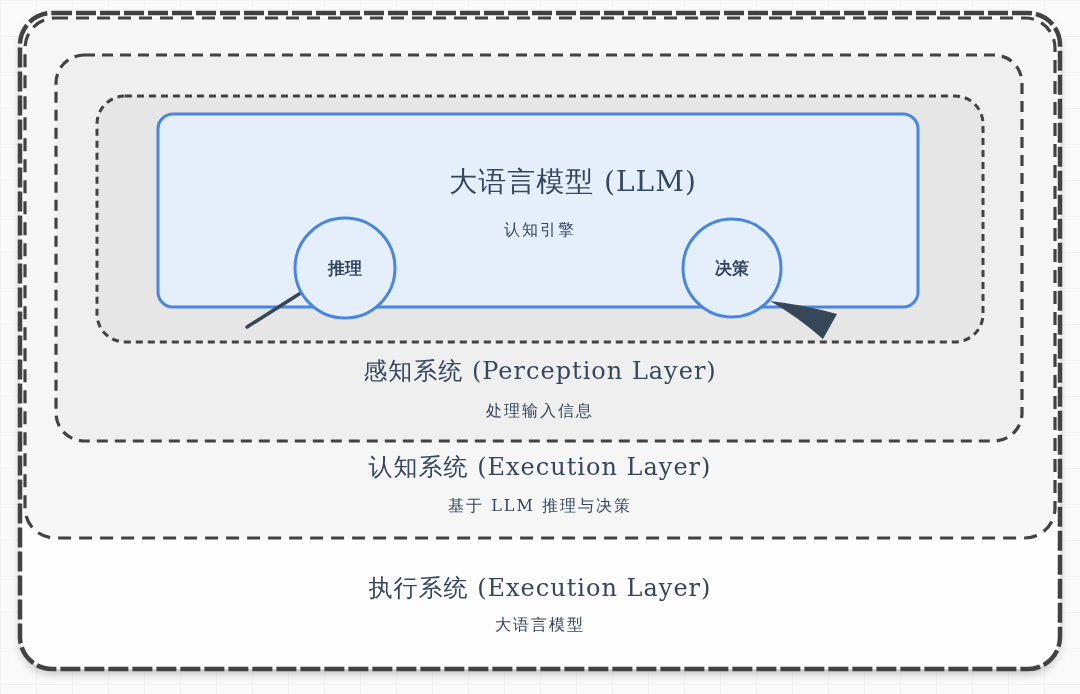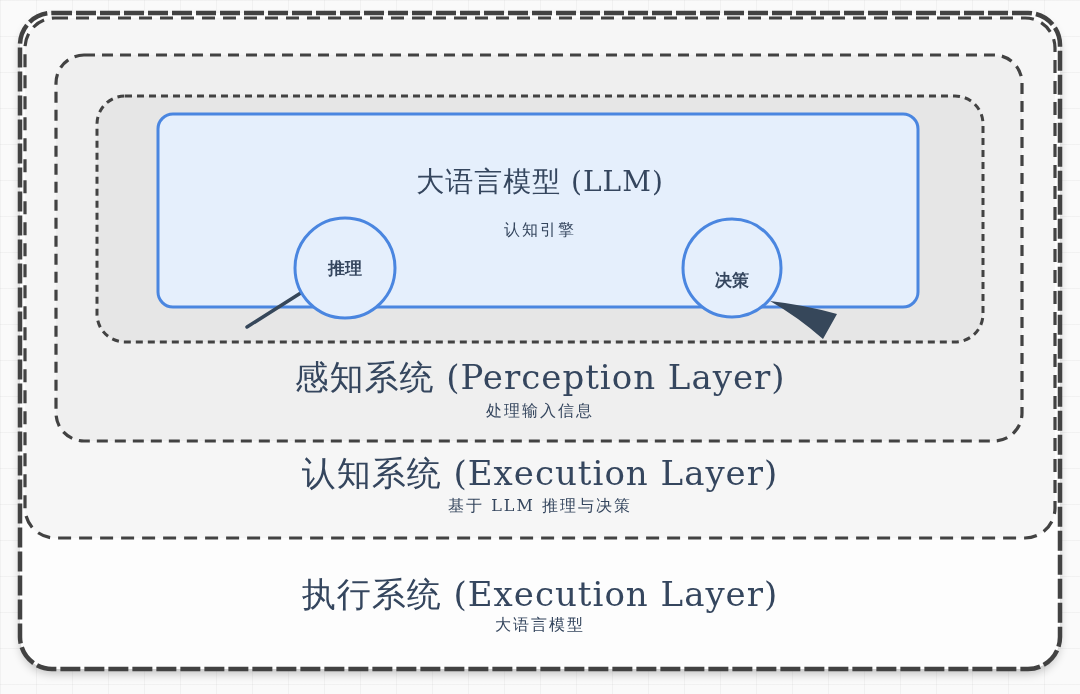--- a/index.html
+++ b/index.html
@@ -15,22 +15,22 @@
   .shadow-base{
     position:absolute;left:20px;top:13px;width:1040px;height:656px;
     border-radius:32px;box-shadow:0 5px 10px rgba(0,0,0,0.22);
   }
   svg.diagram{position:absolute;left:0;top:0;}
   .lbl{
     position:absolute;left:540px;transform:translateX(-50%);
     white-space:nowrap;color:var(--text_color,#35465e);
     text-align:center;line-height:1.15;
   }
-  .t-big{font-size:28px;letter-spacing:1px;}
-  .t-title{font-size:34px;letter-spacing:1px;}
+  .t-big{font-size:28px;letter-spacing:1px;margin-left:33px;}
+  .t-title{font-size:24px;letter-spacing:1px;}
   .t-sub{font-size:16px;letter-spacing:2px;}
   .node-lbl{
     position:absolute;transform:translate(-50%,-50%);
     font-size:17px;color:var(--text_color,#35465e);white-space:nowrap;font-weight:bold;
   }
 </style>
 </head>
 <body>
 
 <div class="shadow-base"></div>
@@ -53,21 +53,21 @@
 
   <circle cx="732" cy="268" r="49" style="fill:var(--llm_fill);stroke:var(--llm_stroke)" stroke-width="3"></circle>
 
   <path d="M770,301 Q805,305 837,314 L823,339 Q798,317 770,301 Z" style="fill:var(--arrow_color)"></path>
 </svg>
 
 <div class="lbl t-big" style="top:166px">大语言模型 (LLM)</div>
 <div class="lbl t-sub" style="top:221px">认知引擎</div>
 
 <div class="node-lbl" style="left:345px;top:268px">推理</div>
-<div class="node-lbl" style="left:732px;top:280px">决策</div>
+<div class="node-lbl" style="left:732px;top:268px">决策</div>
 
 <div class="lbl t-title" style="top:358px">感知系统 (Perception Layer)</div>
 <div class="lbl t-sub" style="top:402px">处理输入信息</div>
 
 <div class="lbl t-title" style="top:454px">认知系统 (Execution Layer)</div>
 <div class="lbl t-sub" style="top:497px">基于 LLM 推理与决策</div>
 
 <div class="lbl t-title" style="top:575px">执行系统 (Execution Layer)</div>
 <div class="lbl t-sub" style="top:616px">大语言模型</div>
 

